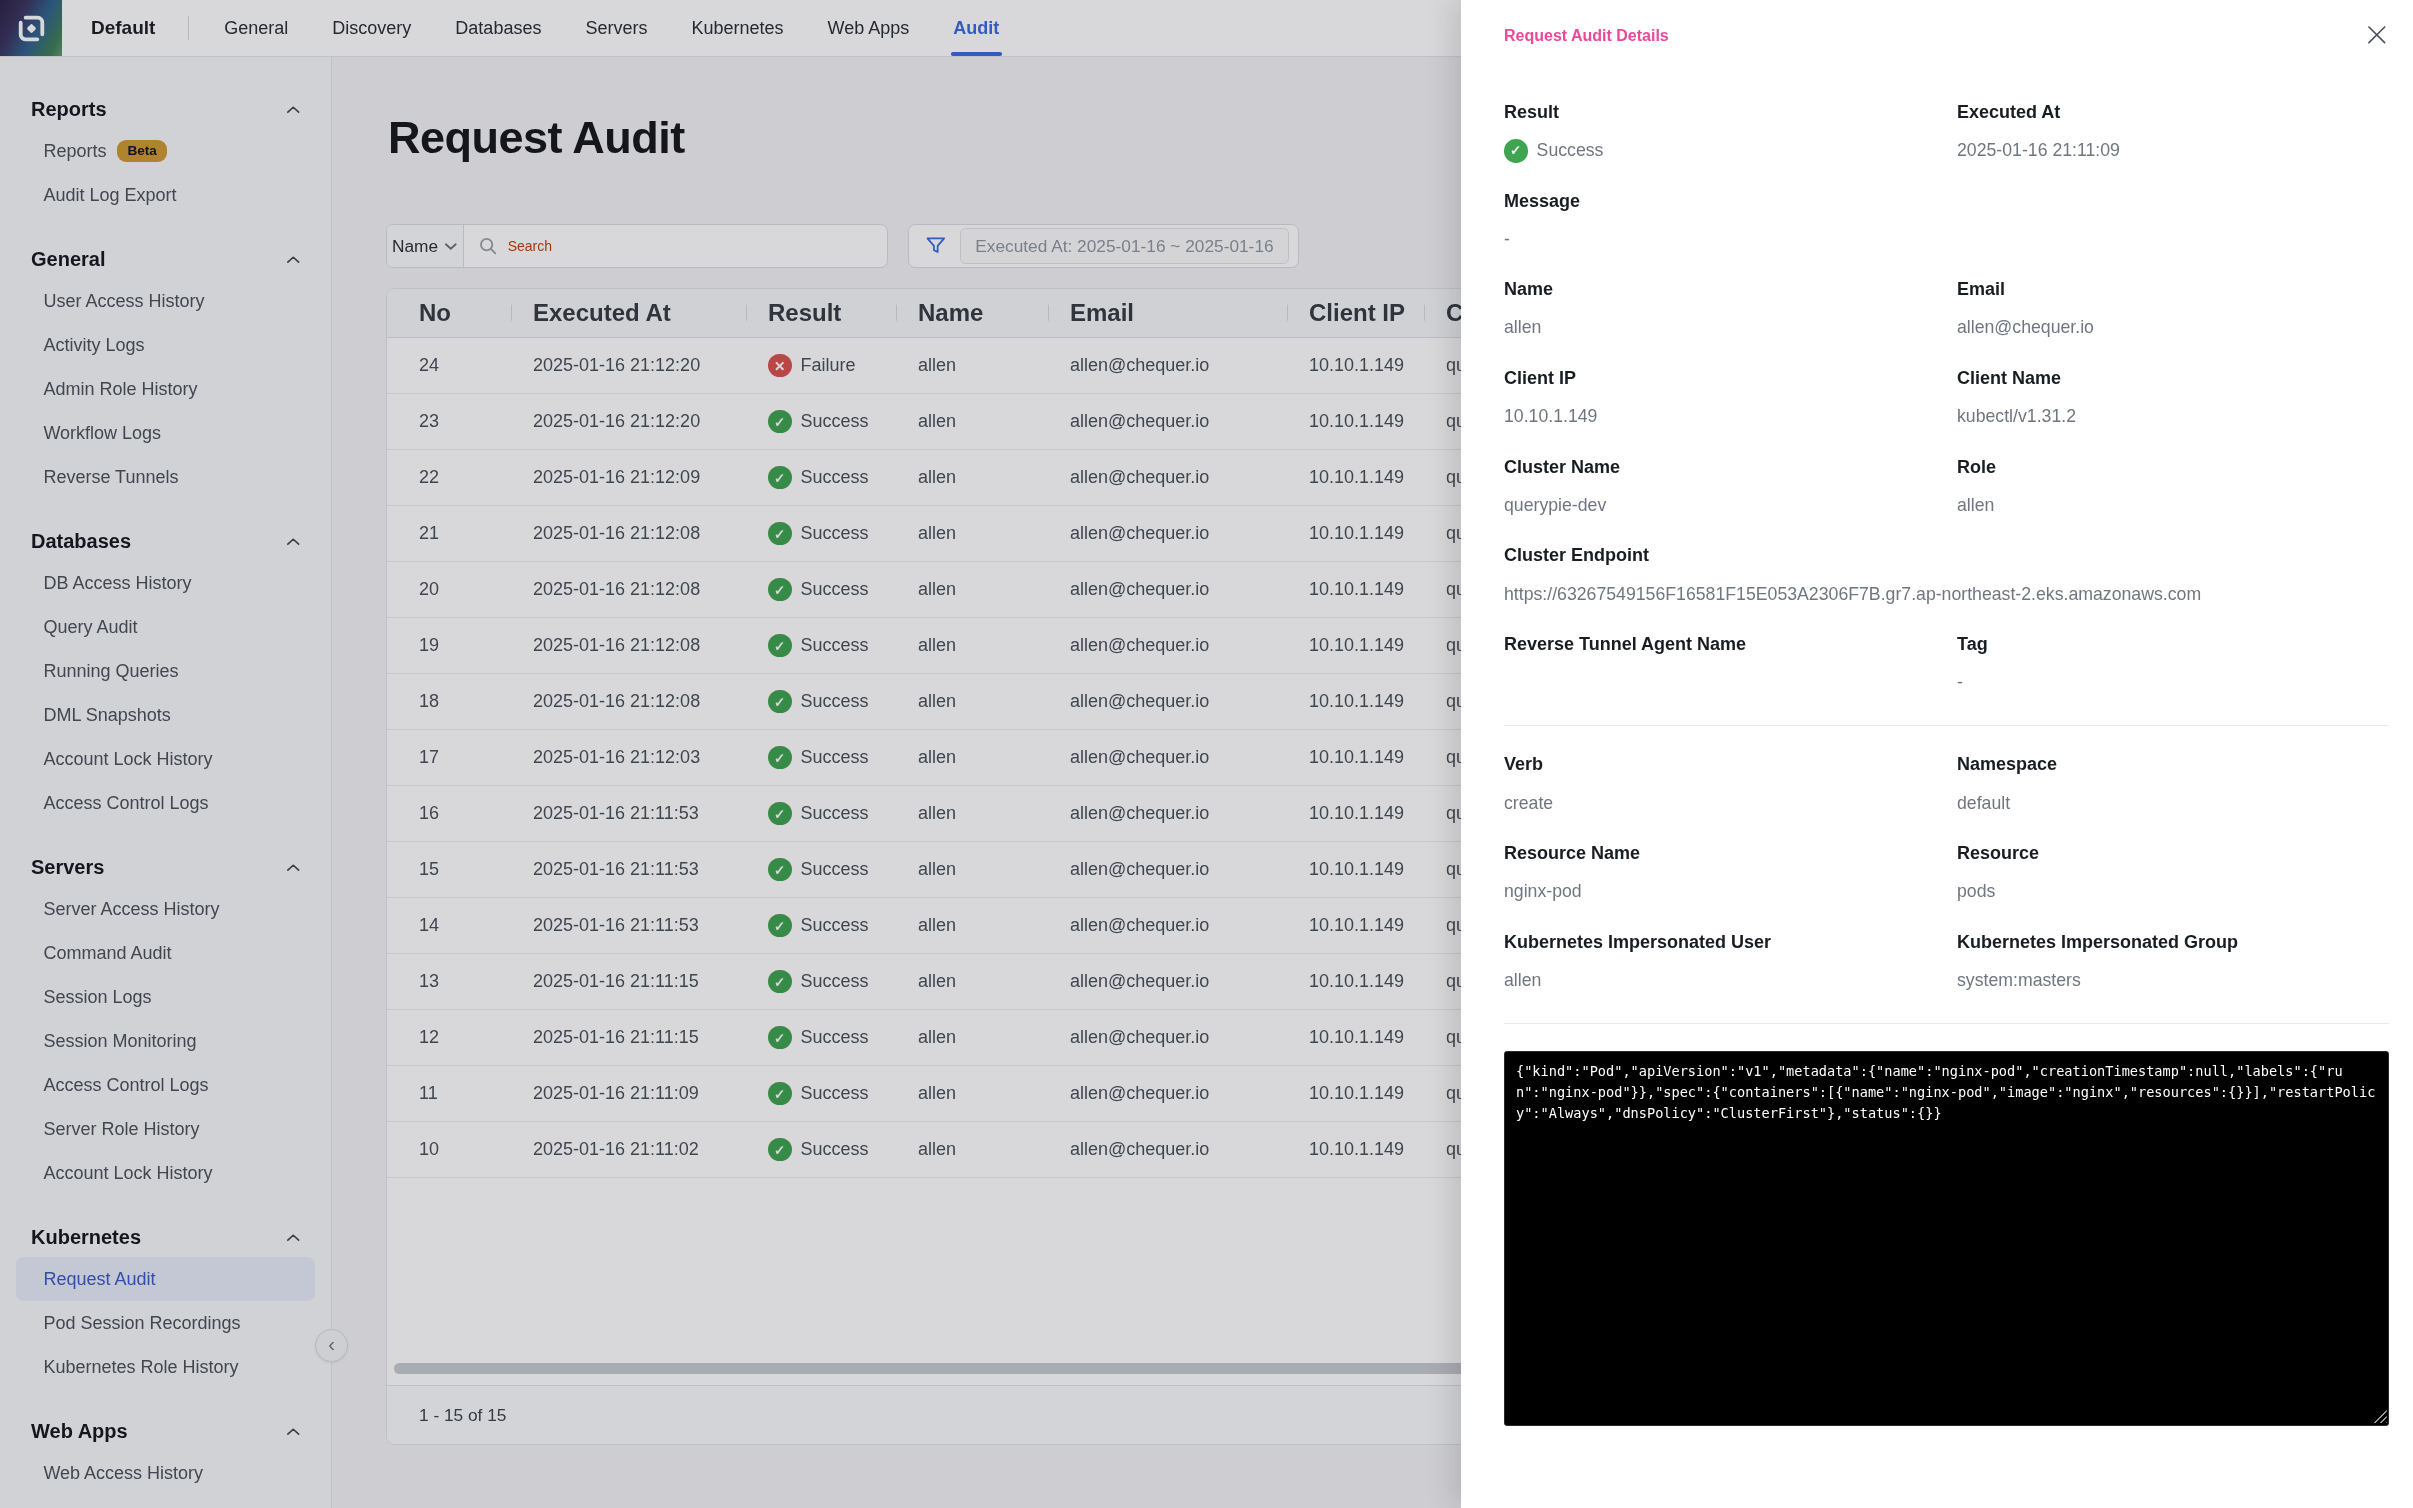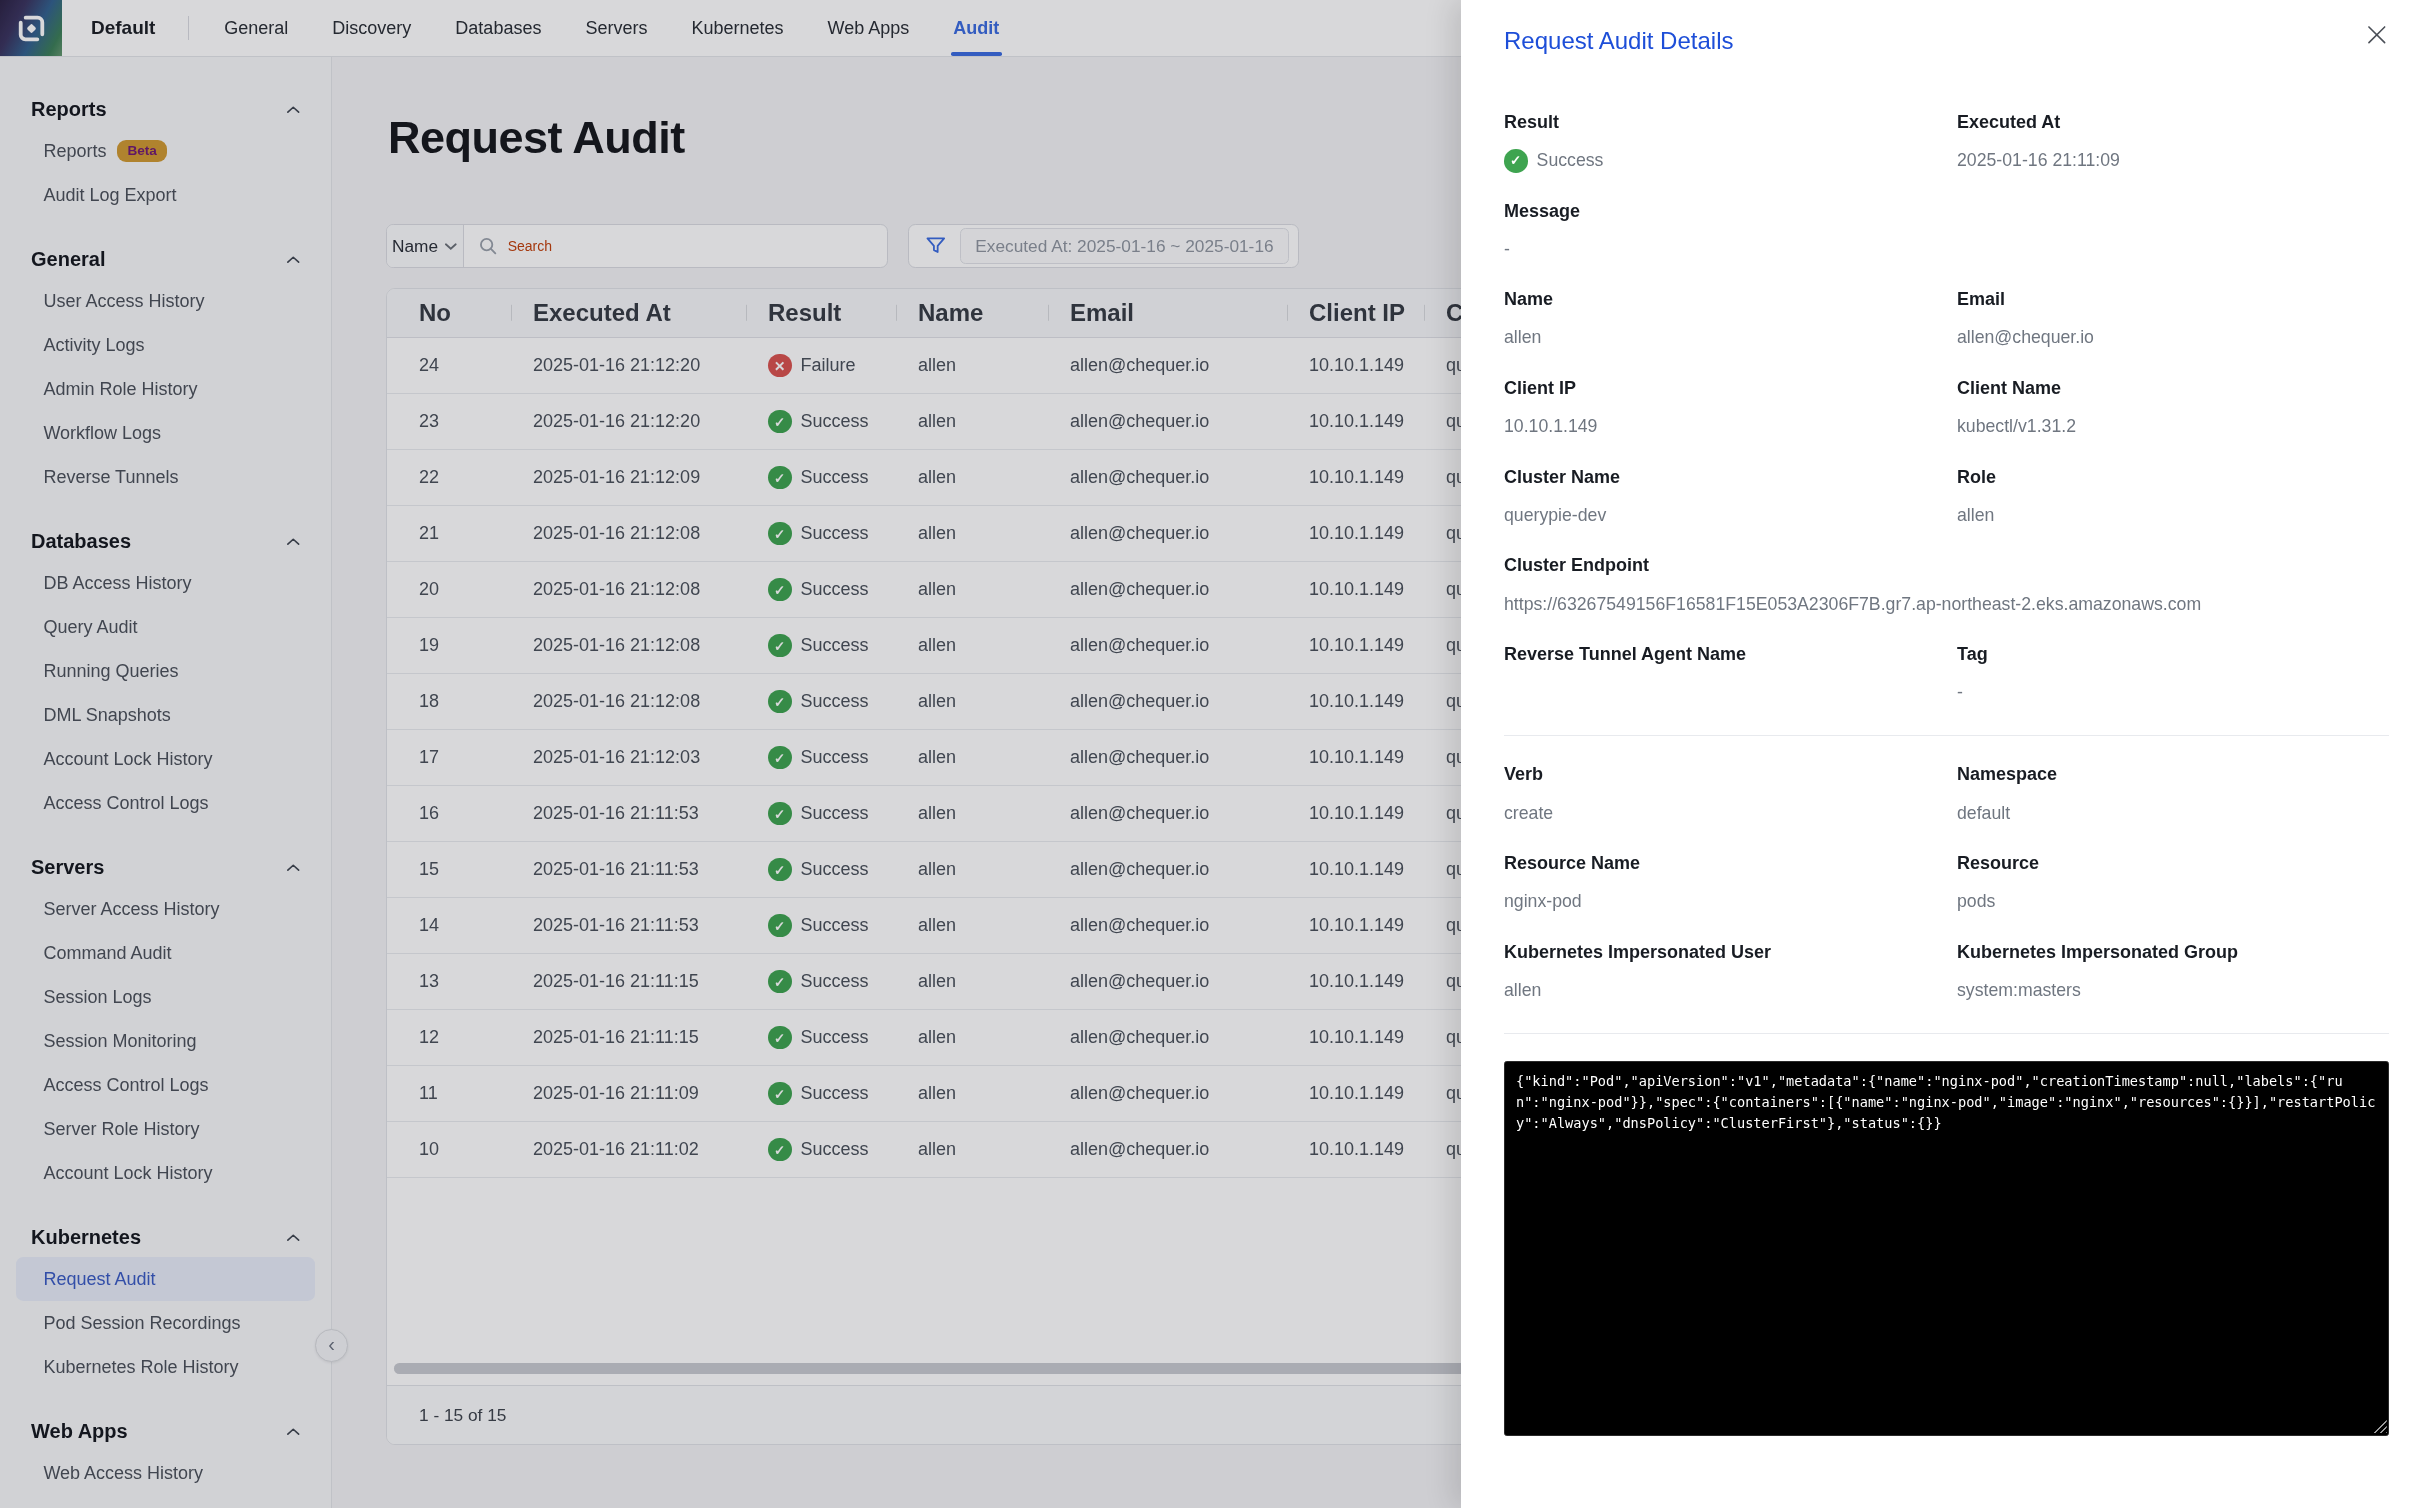--- a/index.html
+++ b/index.html
@@ -21,21 +21,21 @@
 
   
   .sidebar{position:absolute;top:56px;left:0;width:332px;bottom:0;background:#f7f8fa;
     border-right:0.9px solid #e3e5e9;padding-top:33px;box-sizing:border-box;overflow:hidden;}
   .section{margin-bottom:22px;}
   .section-header{display:flex;align-items:center;justify-content:space-between;
     padding:0 31px;height:40px;font-size:20px;font-weight:600;color:#15191f;cursor:pointer;}
   .sb-item{height:44px;display:flex;align-items:center;margin:0 16.4px;padding-left:27px;
     border-radius:7.3px;font-size:18px;color:#4c525b;cursor:pointer;white-space:nowrap;}
   .sb-item.selected{background:#e7ecf8;color:#3a5bc4;}
-  .badge{margin-left:11px;background:#D09A33;color:#701a75;font-size:13.6px;font-weight:600;
+  .badge{margin-left:11px;background:#D09A33;color:#0f172a;font-size:13.6px;font-weight:600;
     padding:2.7px 10px;border-radius:9px;line-height:1.2;}
   .collapse-btn{position:absolute;left:315px;top:1329px;width:33px;height:33px;border-radius:50%;
     background:#f4f5f7;border:0.9px solid #d8dade;display:flex;align-items:center;justify-content:center;
     color:#6b7280;font-size:20px;z-index:12;cursor:pointer;box-shadow:0 0.9px 2.7px rgba(0,0,0,.08);
     line-height:1;padding-bottom:2.7px;box-sizing:border-box;}
 
   
   .content{position:absolute;left:333px;top:56px;right:0;bottom:0;}
   .page-title{position:absolute;left:55px;top:56px;font-size:45px;font-weight:700;color:#16181d;
     letter-spacing:-0.5px;}
@@ -74,21 +74,21 @@
   .hscroll{position:absolute;left:7.3px;right:7.3px;bottom:11px;height:11px;border-radius:5.5px;
     background:#ededf0;}
   .hscroll-thumb{width:86%;height:100%;border-radius:5.5px;background:#c9cbd1;cursor:pointer;}
   .card-footer{height:58px;border-top:0.9px solid #e1e3e7;background:#fafbfc;display:flex;
     align-items:center;padding-left:32px;font-size:17.3px;color:#3e444d;}
 
   
   .backdrop{position:absolute;inset:0;background:rgba(12,15,22,0.16);z-index:40;}
   .drawer{position:absolute;top:0;right:0;width:952px;height:100%;background:#fff;z-index:50;
     box-shadow:-9px 0 27px rgba(0,0,0,0.12);box-sizing:border-box;padding:27px 23.6px 0 43px;}
-  .drawer-title{font-size:24px;font-weight:400;color:#1d4ed8;}
+  .drawer-title{font-size:16px;font-weight:700;color:#ec4899;}
   .drawer-close{position:absolute;top:14.5px;right:16.4px;width:40px;height:40px;display:flex;
     align-items:center;justify-content:center;cursor:pointer;color:#4a4f57;}
   .fields{margin-top:56px;display:grid;grid-template-columns:453px 1fr;}
   .field{margin-bottom:27px;grid-column:auto;}
   .field.span2{grid-column:1 / span 2;}
   .f-label{font-size:18px;font-weight:600;color:#181c23;line-height:23.6px;margin-bottom:14.5px;}
   .f-value{font-size:17.7px;color:#6f7680;line-height:23.6px;min-height:23.6px;display:flex;
     align-items:center;gap:9px;white-space:nowrap;}
   hr.divider{grid-column:1 / span 2;border:none;border-top:0.9px solid #e8eaee;margin:3.6px 0 27px 0;width:100%;}
   .rb-label{font-size:18px;font-weight:600;color:#181c23;margin:1.8px 0 12.7px 0;}

